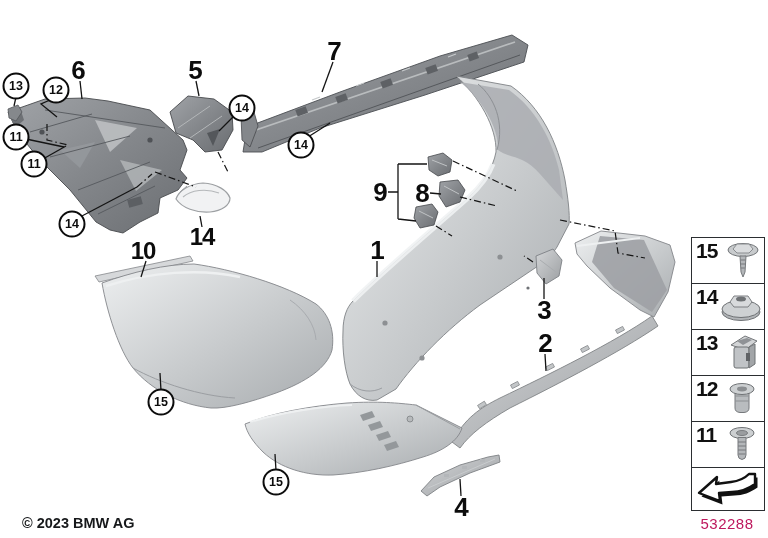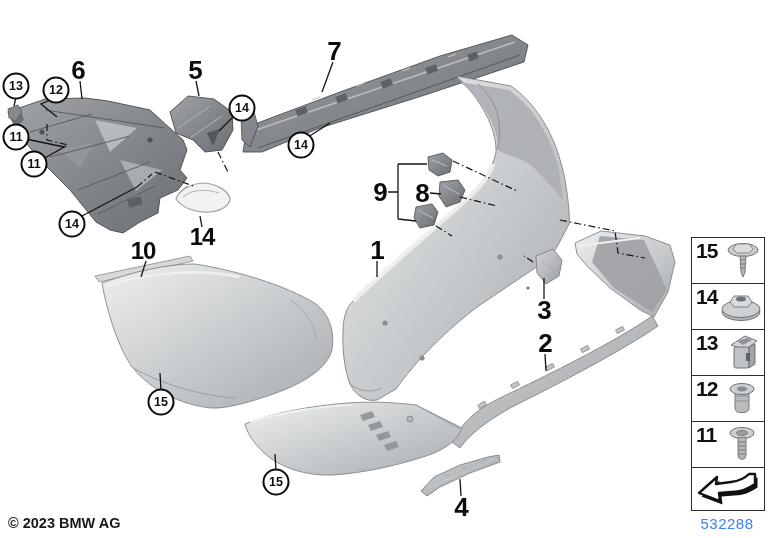--- a/index.html
+++ b/index.html
@@ -16,23 +16,23 @@
         align-items:center;justify-content:center;font-weight:700;font-size:12.5px;
         line-height:1;color:#0c0c0c;cursor:pointer;}
   
   .legend{position:absolute;left:691px;top:237px;width:72px;border:1.5px solid #2b2e31;background:#fff;}
   .cell{position:relative;height:45px;border-bottom:1.5px solid #2b2e31;cursor:pointer;}
   .cell:last-child{border-bottom:none;}
   .cell .n{position:absolute;left:4px;top:1px;font-size:21px;font-weight:700;letter-spacing:-1px;}
   .cell svg{position:absolute;right:1px;top:2px;}
   .cell.arrowcell{height:42px;}
   .cell.arrowcell svg{left:3px;top:3px;}
-  .copyright{position:absolute;left:8px;top:515px;font-size:14.5px;font-weight:700;color:#17191b;}
+  .copyright{position:absolute;left:22px;top:515px;font-size:14.5px;font-weight:700;color:#17191b;}
   .diagno{position:absolute;left:691px;top:515px;width:72px;text-align:center;
-          font-size:15px;color:#3b82f6;letter-spacing:.5px;}
+          font-size:15px;color:#be185d;letter-spacing:.5px;}
 </style>
 </head>
 <body>
 
 <div class="stage">
 
   <svg class="art" width="768" height="538" viewBox="0 0 768 538">
     <defs>
       <linearGradient id="gl" x1="0" y1="0" x2="1" y2="1">
         <stop offset="0" stop-color="#edeff0"></stop>

